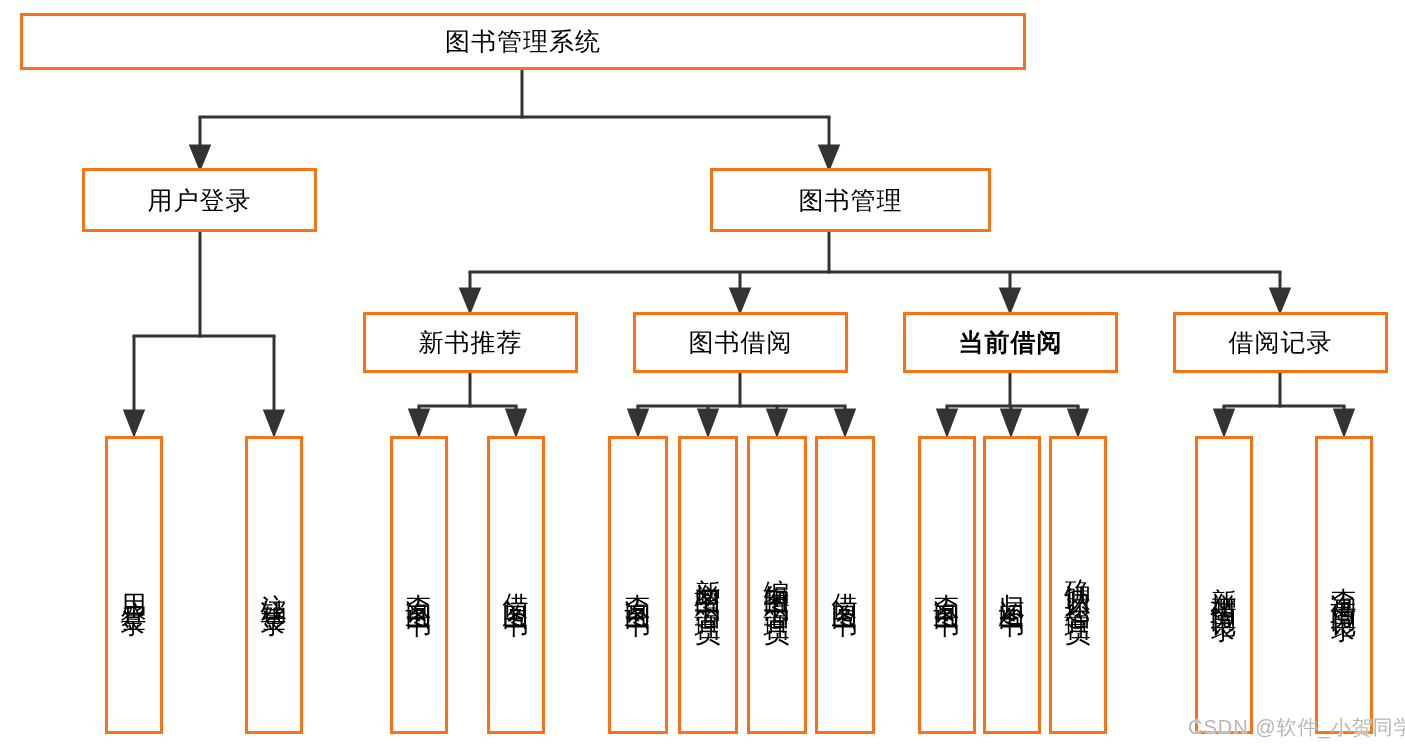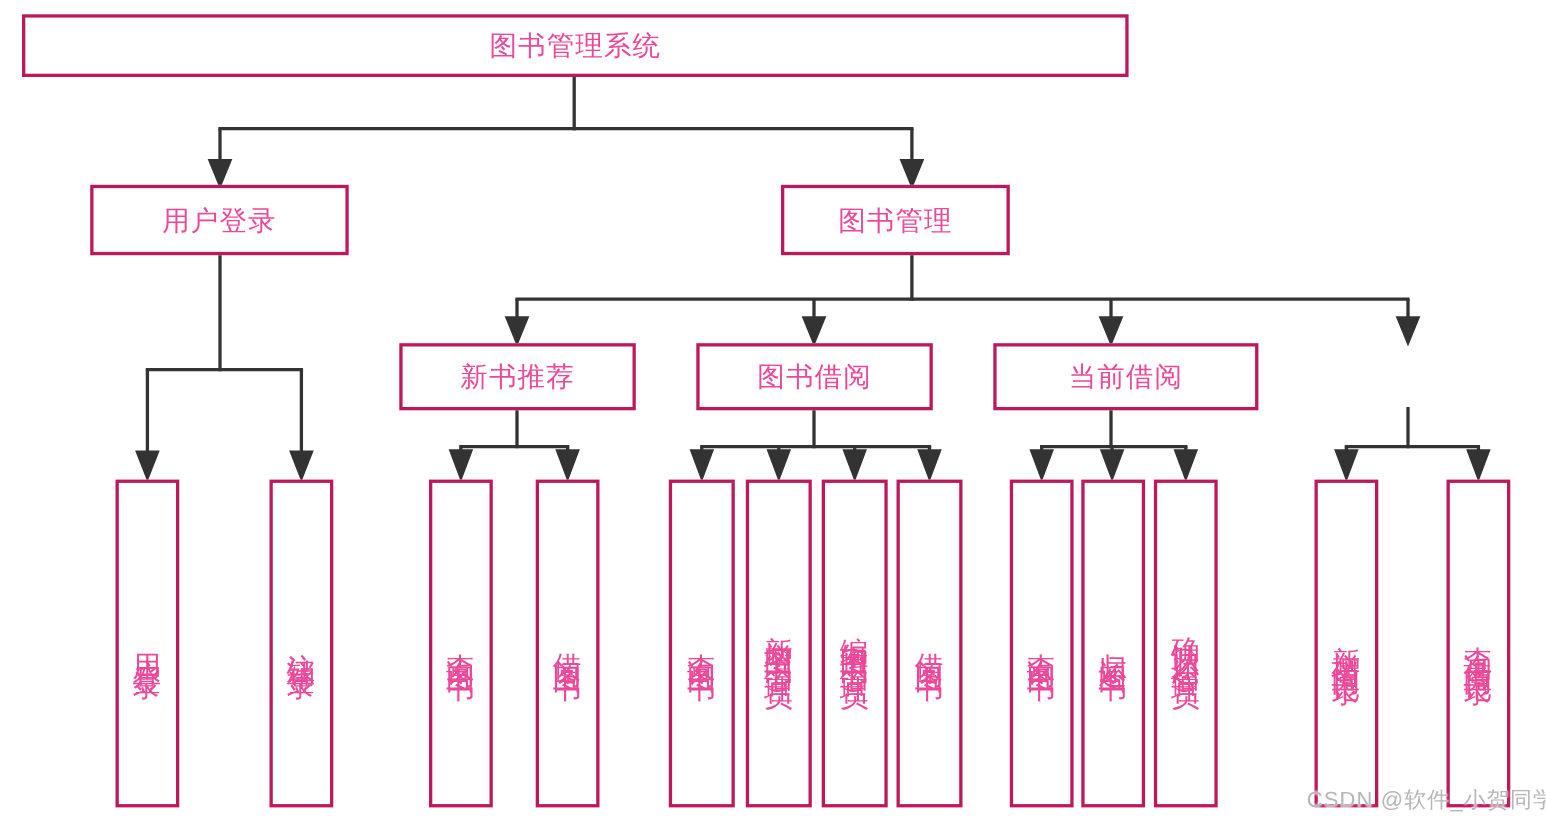--- a/index.html
+++ b/index.html
@@ -10,43 +10,43 @@
     font-family:"Liberation Sans","DejaVu Sans",sans-serif;
     overflow:hidden;
   }
   #connectors{
     position:absolute;left:0;top:0;width:1405px;height:747px;
     z-index:0;
   }
   .node{
     position:absolute;
     box-sizing:border-box;
-    border:3px solid #be185d;
+    border:3px solid #f97316;
     background:#ffffff;
     display:flex;align-items:center;justify-content:center;
-    color:#ec4899;
+    color:#000000;
     z-index:1;
   }
   .node .lbl{white-space:nowrap;}
   .h-node{font-size:25px;letter-spacing:1px;}
   .v-node{font-size:26px;}
   .v-node .lbl{
     writing-mode:vertical-rl;
     letter-spacing:6px;
     line-height:1;
   }
   
   .b-root{left:20px;top:13px;width:1006px;height:57px;}
   
   .b-user{left:82px;top:168px;width:235px;height:64px;}
-  .b-book{left:710px;top:168px;width:208px;height:64px;}
+  .b-book{left:710px;top:168px;width:281px;height:64px;}
   
   .b-nb{left:363px;top:312px;width:215px;height:61px;}
   .b-bb{left:633px;top:312px;width:215px;height:61px;}
-  .b-cb{left:903px;top:312px;width:241px;height:61px;}
+  .b-cb{left:903px;top:312px;width:215px;height:61px;font-weight:bold;}
   .b-rec{left:1173px;top:312px;width:215px;height:61px;}
   
   .leaf{top:436px;height:298px;width:58px;}
   .b-u1{left:105px;}
   .b-u2{left:245px;}
   .b-nb1{left:390px;}
   .b-nb2{left:487px;}
   .b-bb1{left:608px;width:60px;}
   .b-bb2{left:678px;width:60px;}
   .b-bb3{left:747px;width:60px;}
@@ -164,20 +164,23 @@
 
   <div class="node h-node b-bb">
     <span class="lbl">图书借阅</span>
   </div>
   <div class="node h-node b-nb">
     <span class="lbl">新书推荐</span>
   </div>
   <div class="node h-node b-cb">
     <span class="lbl">当前借阅</span>
   </div>
+  <div class="node h-node b-rec">
+    <span class="lbl">借阅记录</span>
+  </div>
 
   <div class="node v-node leaf b-u1">
     <span class="lbl">用户登录</span>
   </div>
   <div class="node v-node leaf b-u2">
     <span class="lbl">注销登录</span>
   </div>
 
   <div class="node v-node leaf b-nb1">
     <span class="lbl">查询图书</span>

